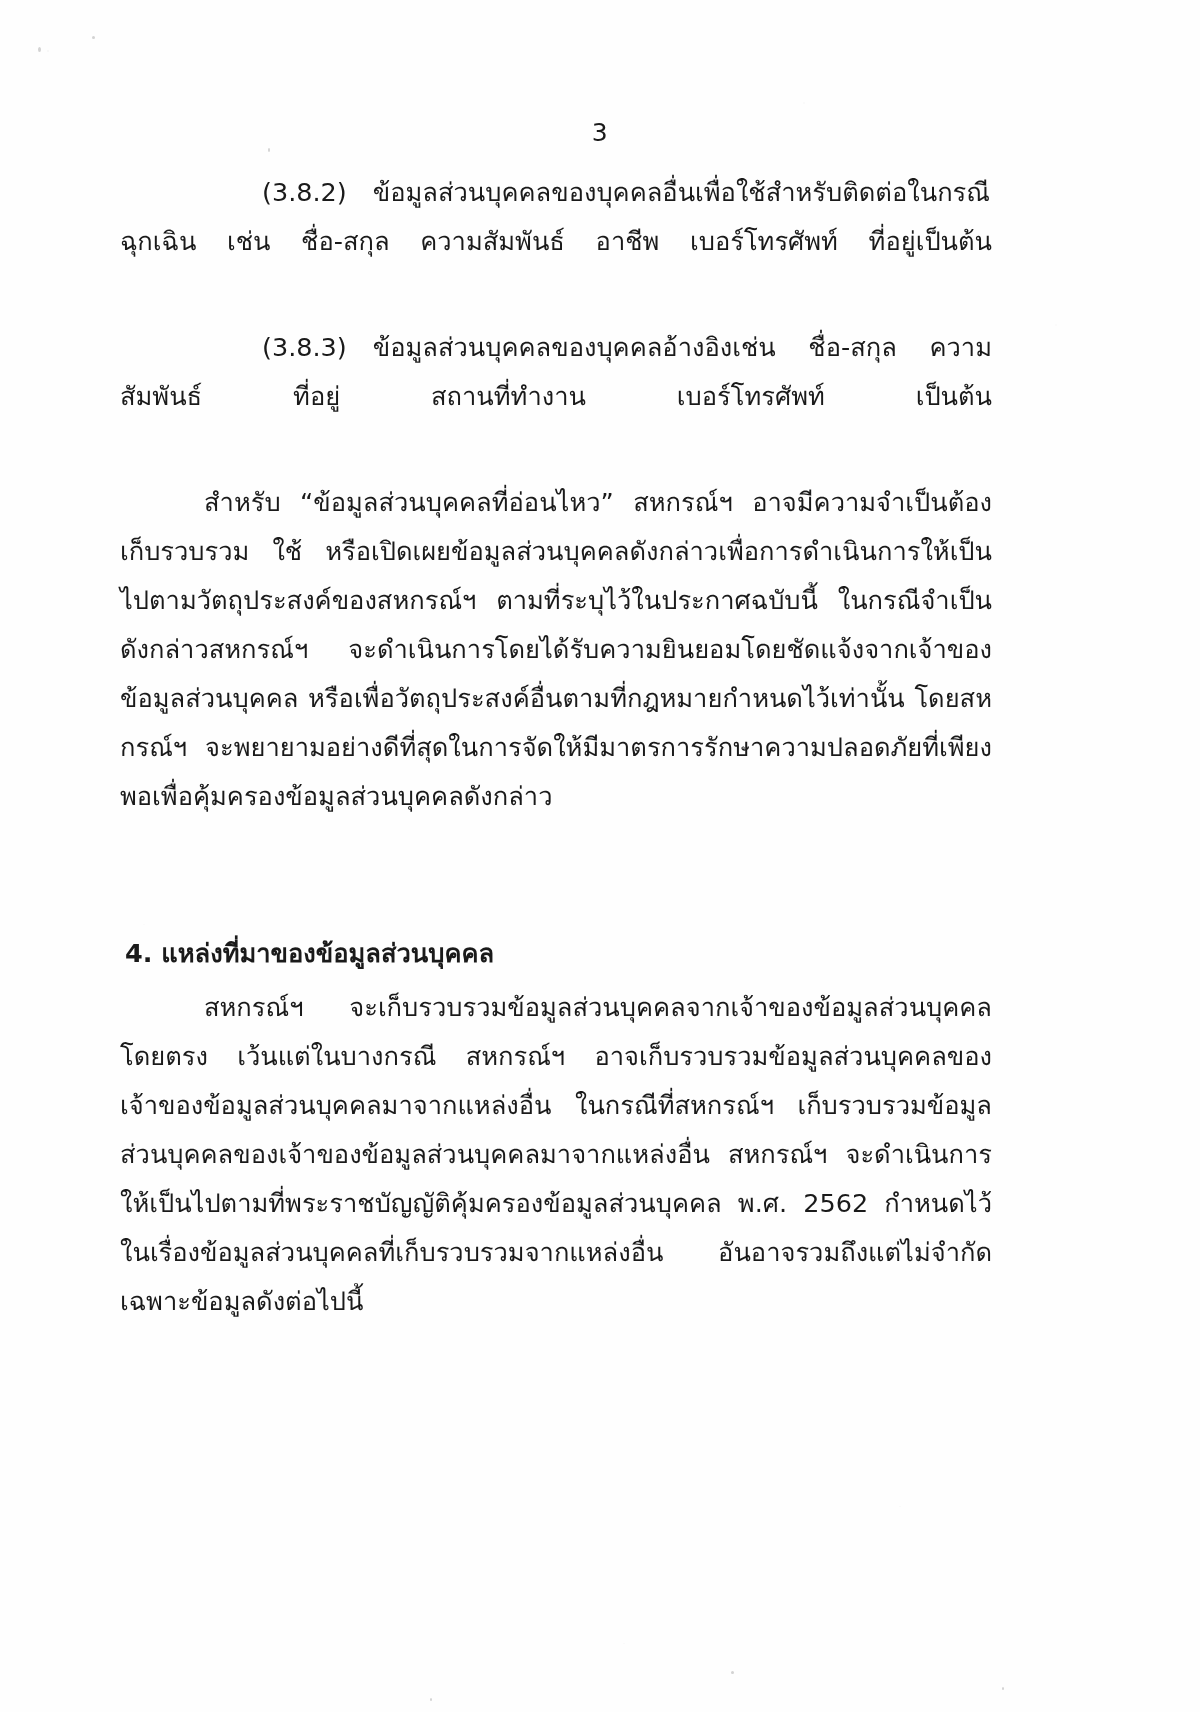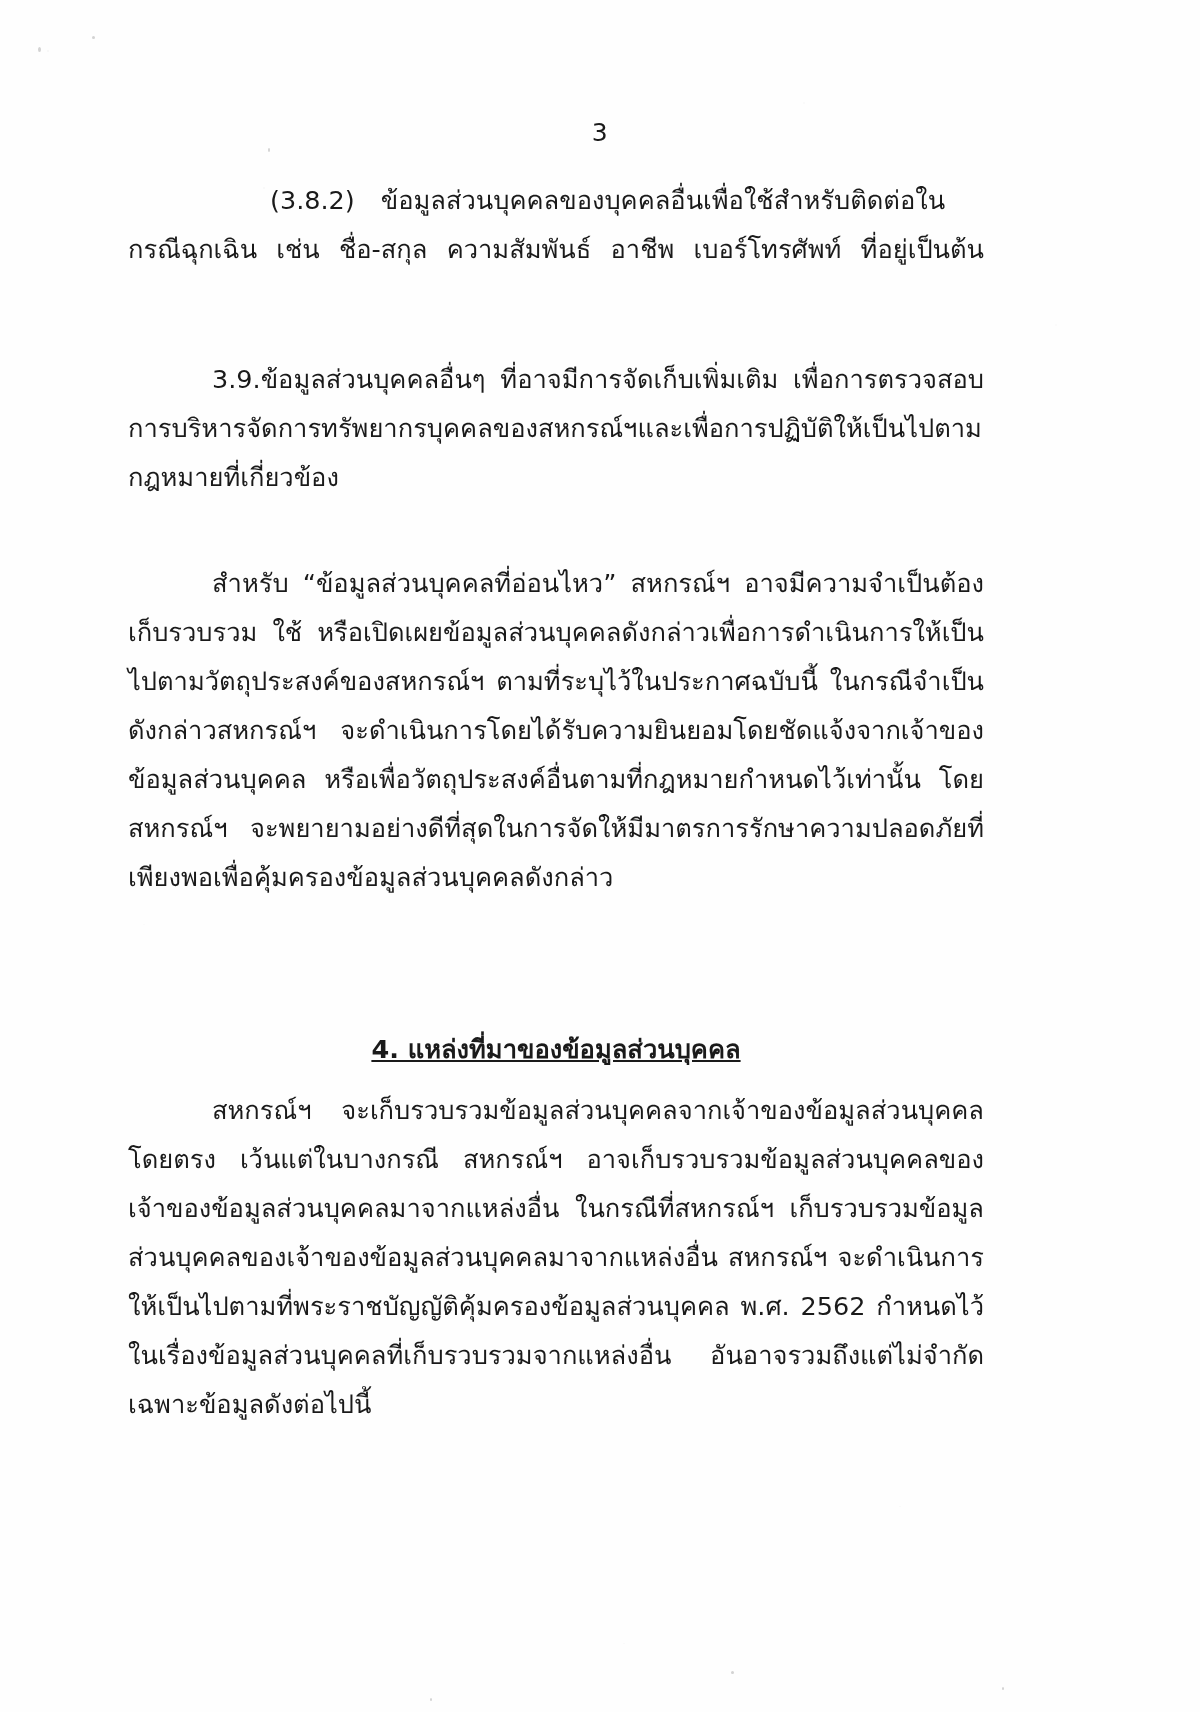--- a/index.html
+++ b/index.html
@@ -51,47 +51,46 @@
   }
 
   .content {
     position: absolute;
     top: 168px;
     left: 120px;
     width: 872px;
   }
 
   p.line-block {
-    margin: 8px;
+    margin: 0;
     font-size: 25.5px;
     line-height: 49px;
     text-align: justify;
     text-justify: inter-word;
     word-spacing: .5px;
   }
   p.line-block::after {
     content: "";
     display: inline-block;
     width: 100%;
   }
 
   
   .ind-sub   { text-indent: 142px; }   
   .ind-para  { text-indent: 84px; }    
 
   .gap-sm { height: 8px; }
   .gap-lg { height: 54px; }
 
   .section-heading {
-    margin: 12px;
+    margin: 5px;
     font-size: 25.5px;
     line-height: 49px;
     font-weight: bold;
-    text-align: center;
-    text-decoration: underline;
+    text-align: left;
   }
 
   .label-tag { white-space: nowrap; }
   .tab-gap { display: inline-block; width: 26px; }
 </style>
 </head>
 <body>
 
 <div class="page-sheet">
   <span class="scan-speck" style="left:38px;  top:47px;  width:3px; height:5px;"></span>
@@ -103,25 +102,25 @@
 </div>
 
 <div class="page-number">3</div>
 
 <div class="content">
 
   <p class="line-block ind-sub"><span class="label-tag">(3.8.2)</span><span class="tab-gap"></span><span>ข้อมูลส่วนบุคคลของบุคคลอื่นเพื่อใช้สำหรับติดต่อในกรณีฉุกเฉิน เช่น ชื่อ-สกุล ความสัมพันธ์ อาชีพ เบอร์โทรศัพท์ ที่อยู่เป็นต้น</span></p>
 
   <div class="gap-sm"></div>
 
+  <p class="line-block ind-sub"><span class="label-tag">(3.8.3)</span><span class="tab-gap"></span><span>ข้อมูลส่วนบุคคลของบุคคลอ้างอิงเช่น ชื่อ-สกุล ความสัมพันธ์ ที่อยู่ สถานที่ทำงาน เบอร์โทรศัพท์ เป็นต้น</span></p>
 
   <div class="gap-sm"></div>
 
 
-  <p class="line-block ind-para">3.9.ข้อมูลส่วนบุคคลอื่นๆ ที่อาจมีการจัดเก็บเพิ่มเติม เพื่อการตรวจสอบ การบริหารจัดการทรัพยากรบุคคลของสหกรณ์ฯและเพื่อการปฏิบัติให้เป็นไปตามกฎหมายที่เกี่ยวข้อง</p>
 
   <p class="line-block ind-para">สำหรับ “ข้อมูลส่วนบุคคลที่อ่อนไหว” สหกรณ์ฯ อาจมีความจำเป็นต้องเก็บรวบรวม ใช้ หรือเปิดเผยข้อมูลส่วนบุคคลดังกล่าวเพื่อการดำเนินการให้เป็นไปตามวัตถุประสงค์ของสหกรณ์ฯ ตามที่ระบุไว้ในประกาศฉบับนี้ ในกรณีจำเป็นดังกล่าวสหกรณ์ฯ จะดำเนินการโดยได้รับความยินยอมโดยชัดแจ้งจากเจ้าของข้อมูลส่วนบุคคล หรือเพื่อวัตถุประสงค์อื่นตามที่กฎหมายกำหนดไว้เท่านั้น โดยสหกรณ์ฯ จะพยายามอย่างดีที่สุดในการจัดให้มีมาตรการรักษาความปลอดภัยที่เพียงพอเพื่อคุ้มครองข้อมูลส่วนบุคคลดังกล่าว</p>
 
 
   <div class="gap-lg"></div>
 
   <h2 class="section-heading">4. แหล่งที่มาของข้อมูลส่วนบุคคล</h2>
 
   <p class="line-block ind-para">สหกรณ์ฯ จะเก็บรวบรวมข้อมูลส่วนบุคคลจากเจ้าของข้อมูลส่วนบุคคลโดยตรง เว้นแต่ในบางกรณี สหกรณ์ฯ อาจเก็บรวบรวมข้อมูลส่วนบุคคลของเจ้าของข้อมูลส่วนบุคคลมาจากแหล่งอื่น ในกรณีที่สหกรณ์ฯ เก็บรวบรวมข้อมูลส่วนบุคคลของเจ้าของข้อมูลส่วนบุคคลมาจากแหล่งอื่น  สหกรณ์ฯ จะดำเนินการให้เป็นไปตามที่พระราชบัญญัติคุ้มครองข้อมูลส่วนบุคคล พ.ศ. 2562 กำหนดไว้ในเรื่องข้อมูลส่วนบุคคลที่เก็บรวบรวมจากแหล่งอื่น อันอาจรวมถึงแต่ไม่จำกัดเฉพาะข้อมูลดังต่อไปนี้</p>
 

